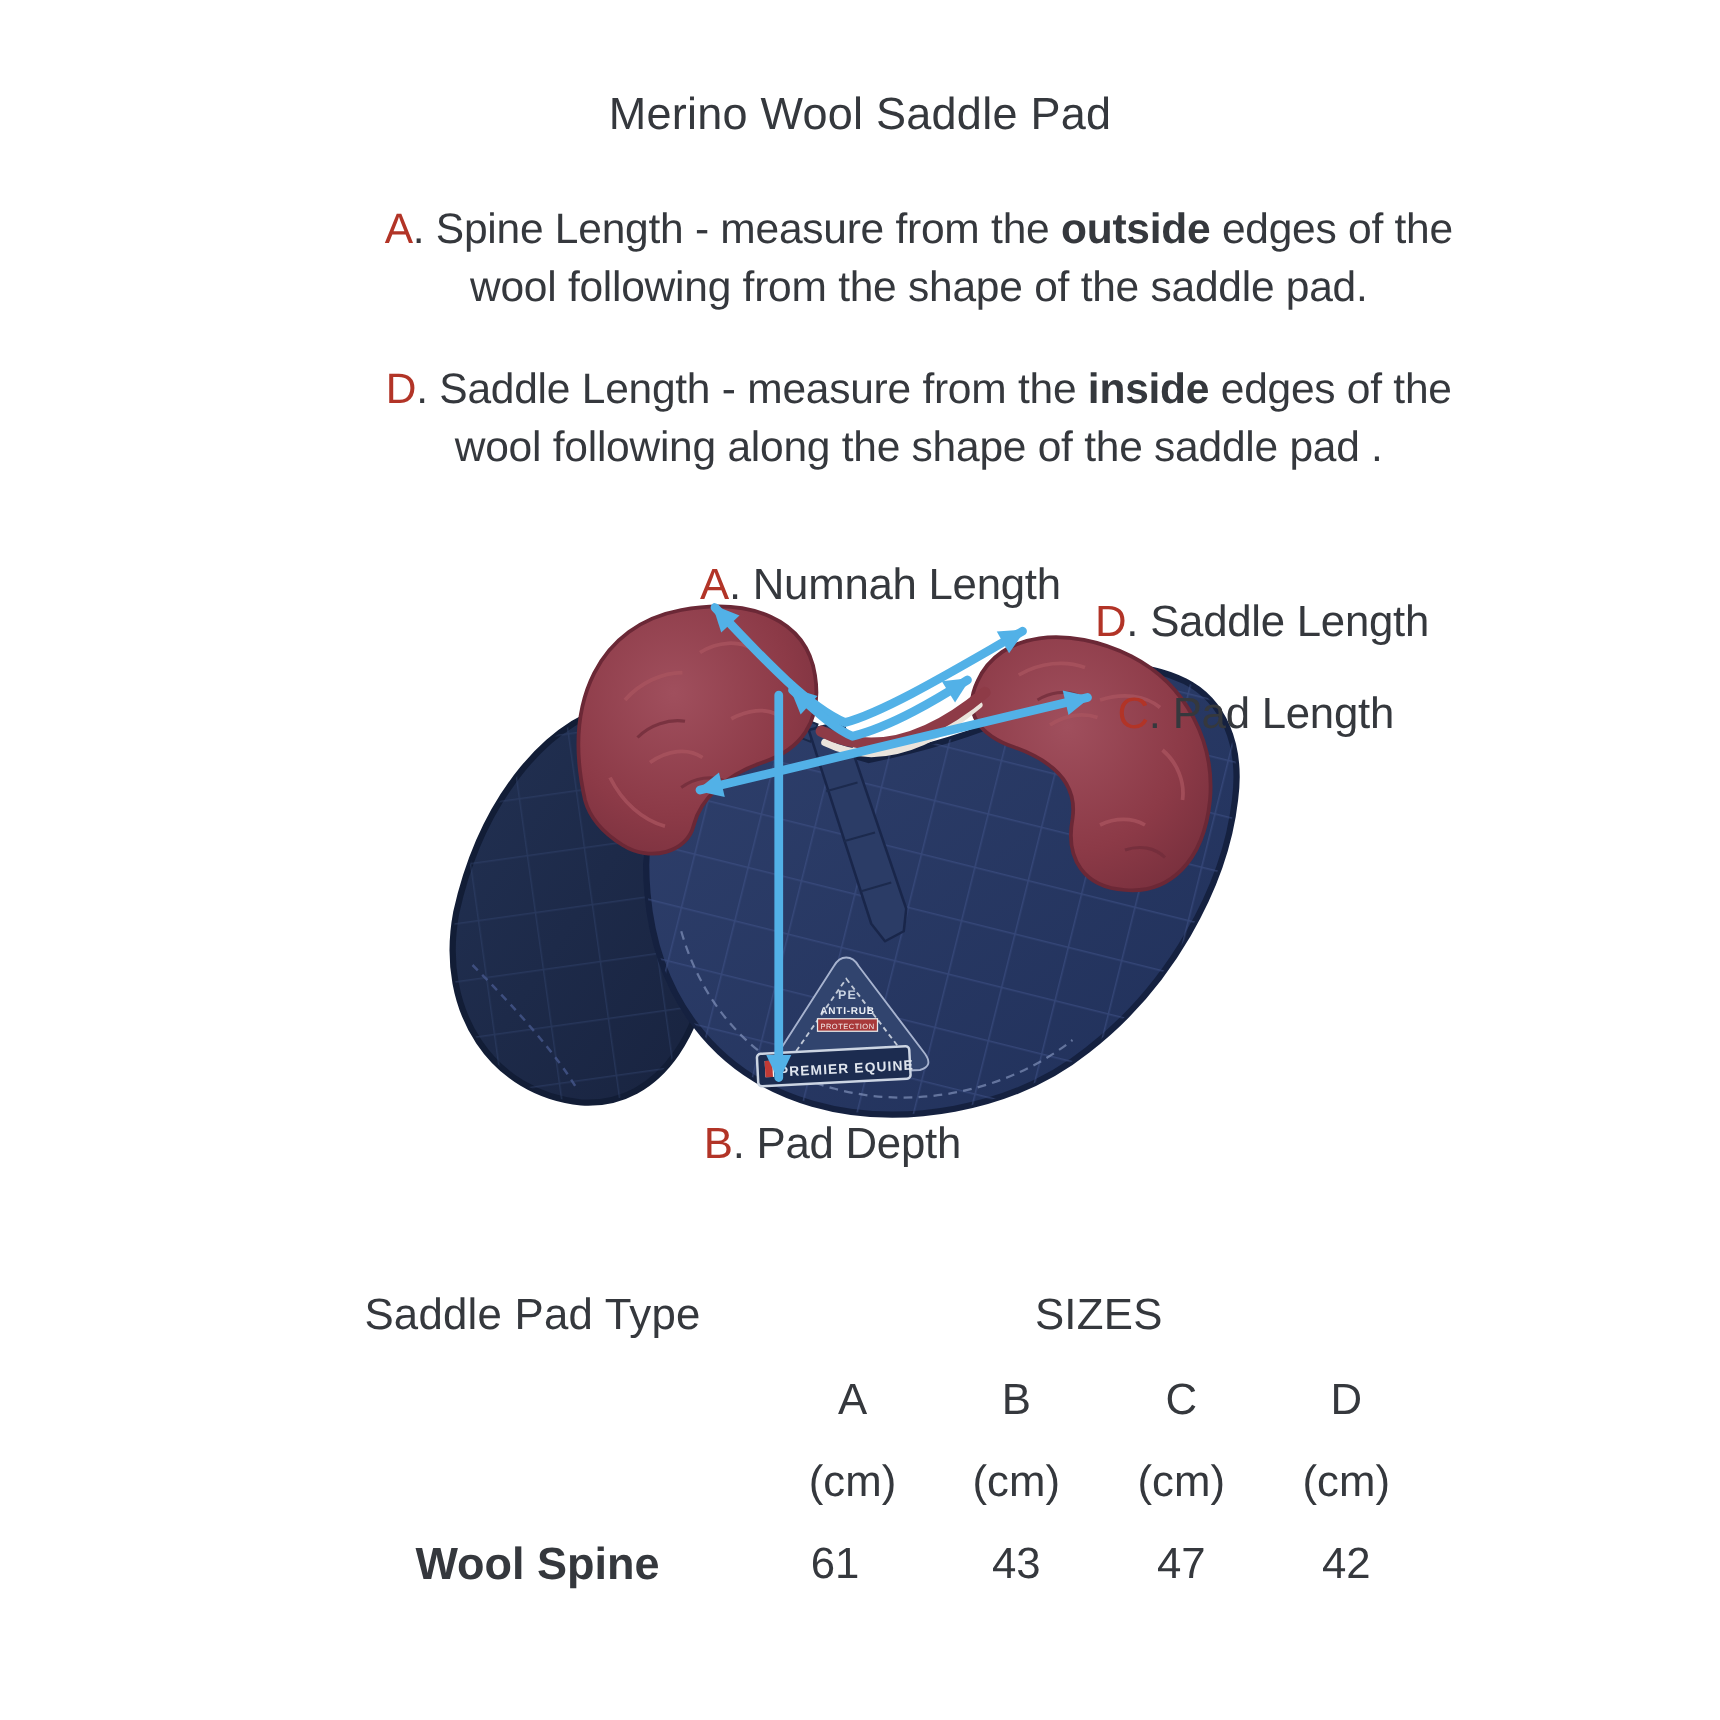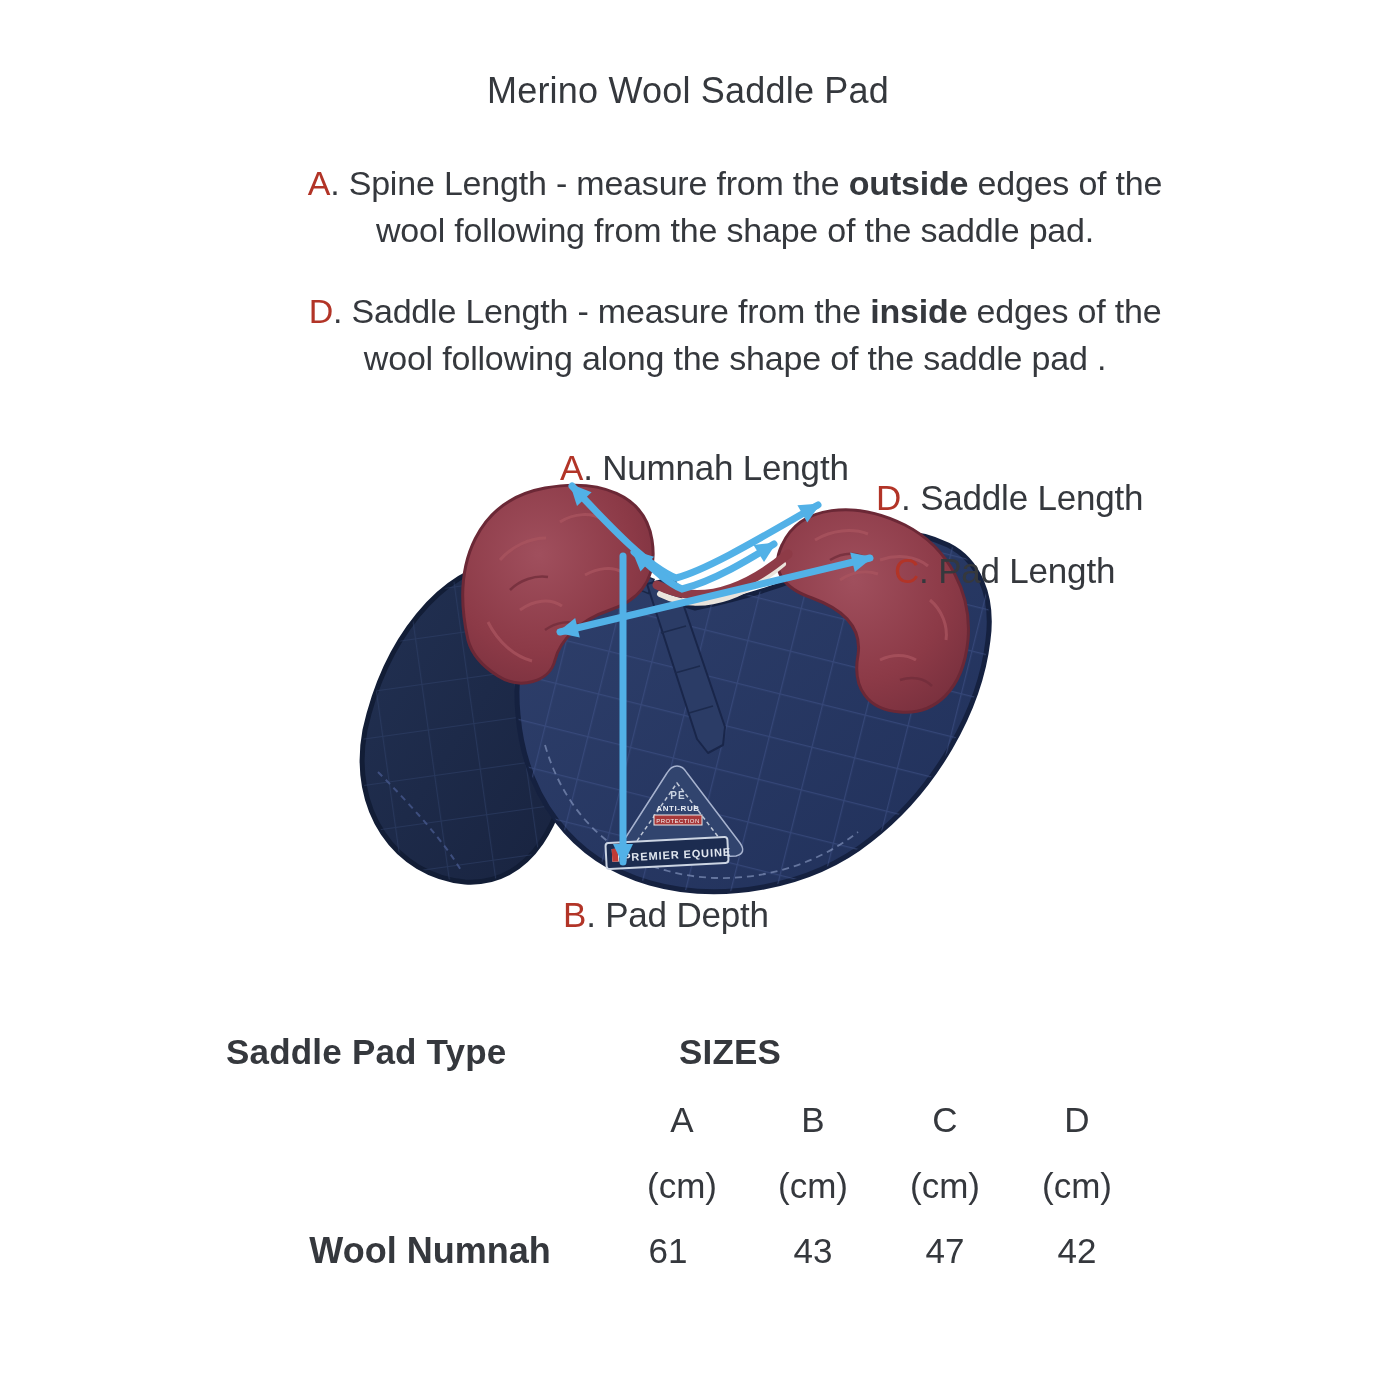--- a/index.html
+++ b/index.html
@@ -8,21 +8,21 @@
     font-family:"Liberation Sans",sans-serif;color:#35383d;
   }
   .abs{position:absolute;}
   .center{left:0;width:1376px;text-align:center;}
   .red{color:#b23427;}
   .title{font-size:36px;font-weight:normal;letter-spacing:0.2px;}
   .para{font-size:34px;line-height:47px;letter-spacing:-0.2px;margin-left:47px;}
   .para b{font-weight:bold;}
   .dlabel{font-size:35px;white-space:nowrap;letter-spacing:-0.2px;}
   .tcell{font-size:35px;width:160px;text-align:center;}
-  .thead{font-size:35px;font-weight:bold;width:400px;text-align:left;letter-spacing:0.2px;}
+  .thead{font-size:35px;font-weight:normal;width:400px;text-align:center;letter-spacing:0.2px;}
   .trowname{font-size:36px;font-weight:bold;width:400px;text-align:center;}
   svg text{font-family:"Liberation Sans",sans-serif;}
   .badge-logo{font-size:10px;font-weight:bold;fill:#c9d3e2;letter-spacing:1px;}
   .badge-line1{font-size:8px;font-weight:bold;fill:#e9edf4;letter-spacing:0.6px;}
   .badge-line2{font-size:6px;fill:#f4eded;letter-spacing:0.4px;}
   .brandtext{font-size:11px;font-weight:bold;fill:#dfe5ee;letter-spacing:0.9px;}
 </style>
 </head>
 <body>
 
@@ -134,18 +134,18 @@
   <div class="abs tcell" style="left:602px;top:1100px">A</div>
   <div class="abs tcell" style="left:733px;top:1100px">B</div>
   <div class="abs tcell" style="left:865px;top:1100px">C</div>
   <div class="abs tcell" style="left:997px;top:1100px">D</div>
 
   <div class="abs tcell" style="left:602px;top:1166px">(cm)</div>
   <div class="abs tcell" style="left:733px;top:1166px">(cm)</div>
   <div class="abs tcell" style="left:865px;top:1166px">(cm)</div>
   <div class="abs tcell" style="left:997px;top:1166px">(cm)</div>
 
-  <div class="abs trowname" style="left:230px;top:1230px">Wool Numnah</div>
+  <div class="abs trowname" style="left:230px;top:1230px">Wool Spine</div>
   <div class="abs tcell" style="left:588px;top:1231px">61</div>
   <div class="abs tcell" style="left:733px;top:1231px">43</div>
   <div class="abs tcell" style="left:865px;top:1231px">47</div>
   <div class="abs tcell" style="left:997px;top:1231px">42</div>
 </div>
 
 </body></html>

